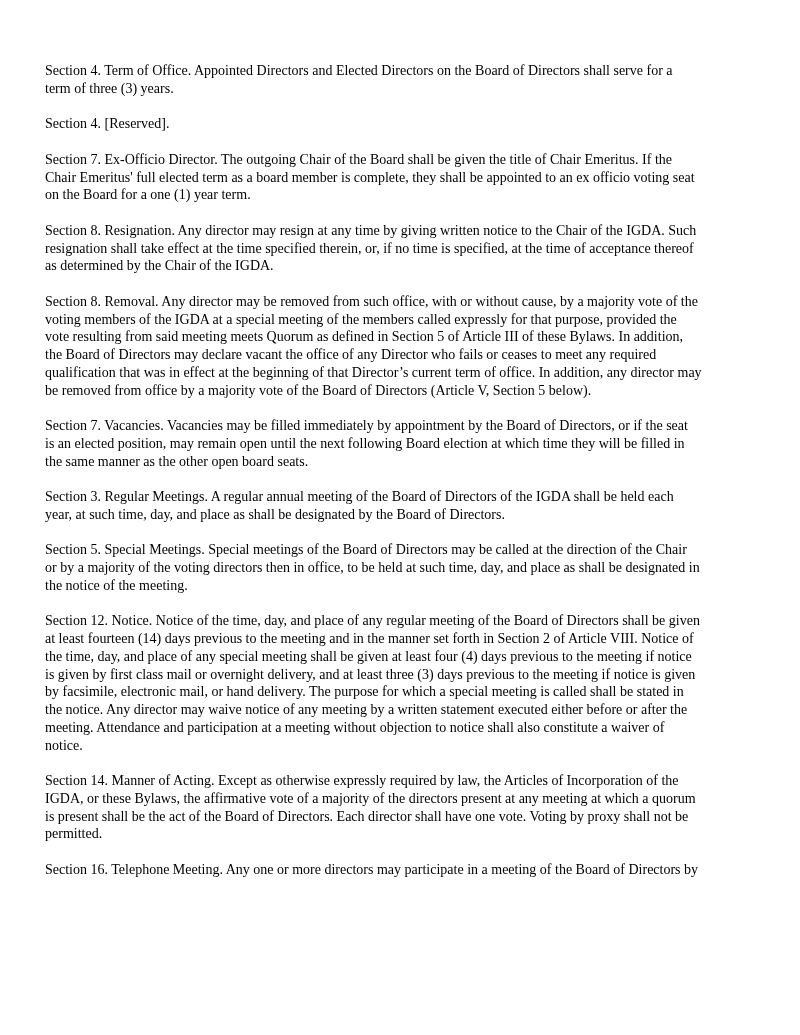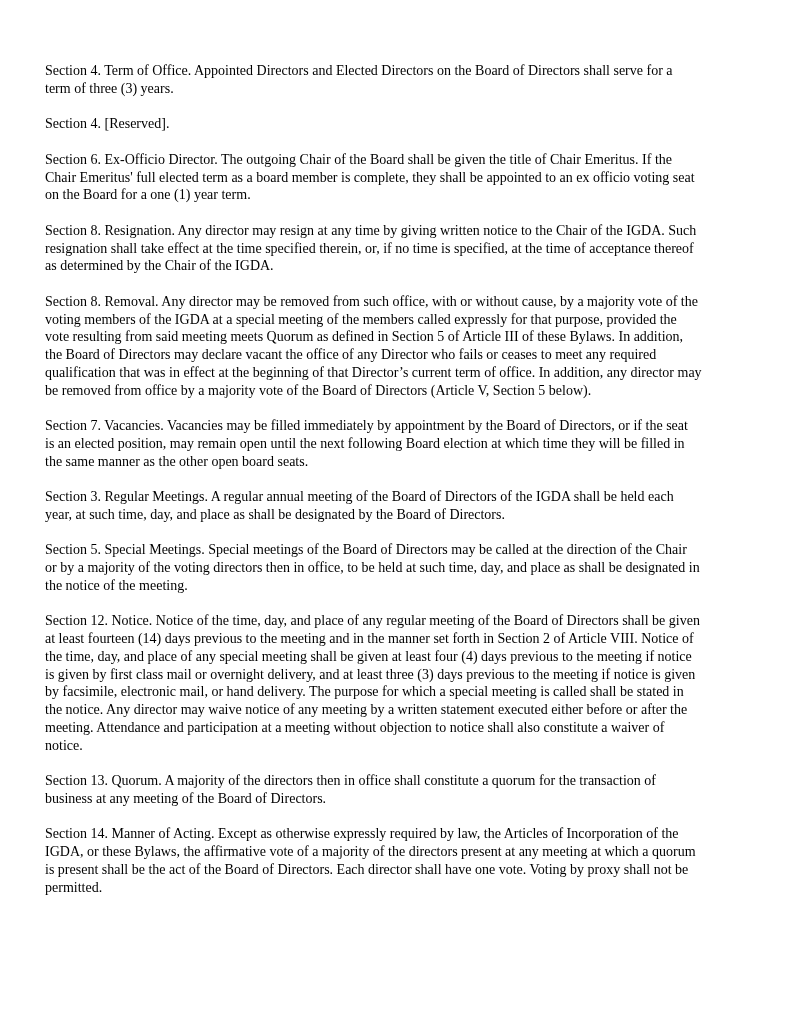--- a/index.html
+++ b/index.html
@@ -32,21 +32,21 @@
     color: #000000;
   }
 </style>
 </head>
 <body>
 
 <div class="page">
   <p class="doc-paragraph">Section 4. Term of Office. Appointed Directors and Elected Directors on the Board of Directors shall serve for a
 term of three (3) years.</p>
   <p class="doc-paragraph">Section 4. [Reserved].</p>
-  <p class="doc-paragraph">Section 6. Ex-Officio Director. The outgoing Chair of the Board shall be given the title of Chair Emeritus. If the
+  <p class="doc-paragraph">Section 7. Ex-Officio Director. The outgoing Chair of the Board shall be given the title of Chair Emeritus. If the
 Chair Emeritus' full elected term as a board member is complete, they shall be appointed to an ex officio voting seat
 on the Board for a one (1) year term.</p>
   <p class="doc-paragraph">Section 8. Resignation. Any director may resign at any time by giving written notice to the Chair of the IGDA. Such
 resignation shall take effect at the time specified therein, or, if no time is specified, at the time of acceptance thereof
 as determined by the Chair of the IGDA.</p>
   <p class="doc-paragraph">Section 8. Removal. Any director may be removed from such office, with or without cause, by a majority vote of the
 voting members of the IGDA at a special meeting of the members called expressly for that purpose, provided the
 vote resulting from said meeting meets Quorum as defined in Section 5 of Article III of these Bylaws. In addition,
 the Board of Directors may declare vacant the office of any Director who fails or ceases to meet any required
 qualification that was in effect at the beginning of that Director’s current term of office. In addition, any director may
@@ -60,19 +60,18 @@
 or by a majority of the voting directors then in office, to be held at such time, day, and place as shall be designated in
 the notice of the meeting.</p>
   <p class="doc-paragraph">Section 12. Notice. Notice of the time, day, and place of any regular meeting of the Board of Directors shall be given
 at least fourteen (14) days previous to the meeting and in the manner set forth in Section 2 of Article VIII. Notice of
 the time, day, and place of any special meeting shall be given at least four (4) days previous to the meeting if notice
 is given by first class mail or overnight delivery, and at least three (3) days previous to the meeting if notice is given
 by facsimile, electronic mail, or hand delivery. The purpose for which a special meeting is called shall be stated in
 the notice. Any director may waive notice of any meeting by a written statement executed either before or after the
 meeting. Attendance and participation at a meeting without objection to notice shall also constitute a waiver of
 notice.</p>
-  <p class="doc-paragraph">Section 13. Quorum. A majority of the directors then in office shall constitute a quorum for the transaction of
-business at any meeting of the Board of Directors.</p>
   <p class="doc-paragraph">Section 14. Manner of Acting. Except as otherwise expressly required by law, the Articles of Incorporation of the
 IGDA, or these Bylaws, the affirmative vote of a majority of the directors present at any meeting at which a quorum
 is present shall be the act of the Board of Directors. Each director shall have one vote. Voting by proxy shall not be
 permitted.</p>
+  <p class="doc-paragraph">Section 16. Telephone Meeting. Any one or more directors may participate in a meeting of the Board of Directors by</p>
 </div>
 
 </body></html>

